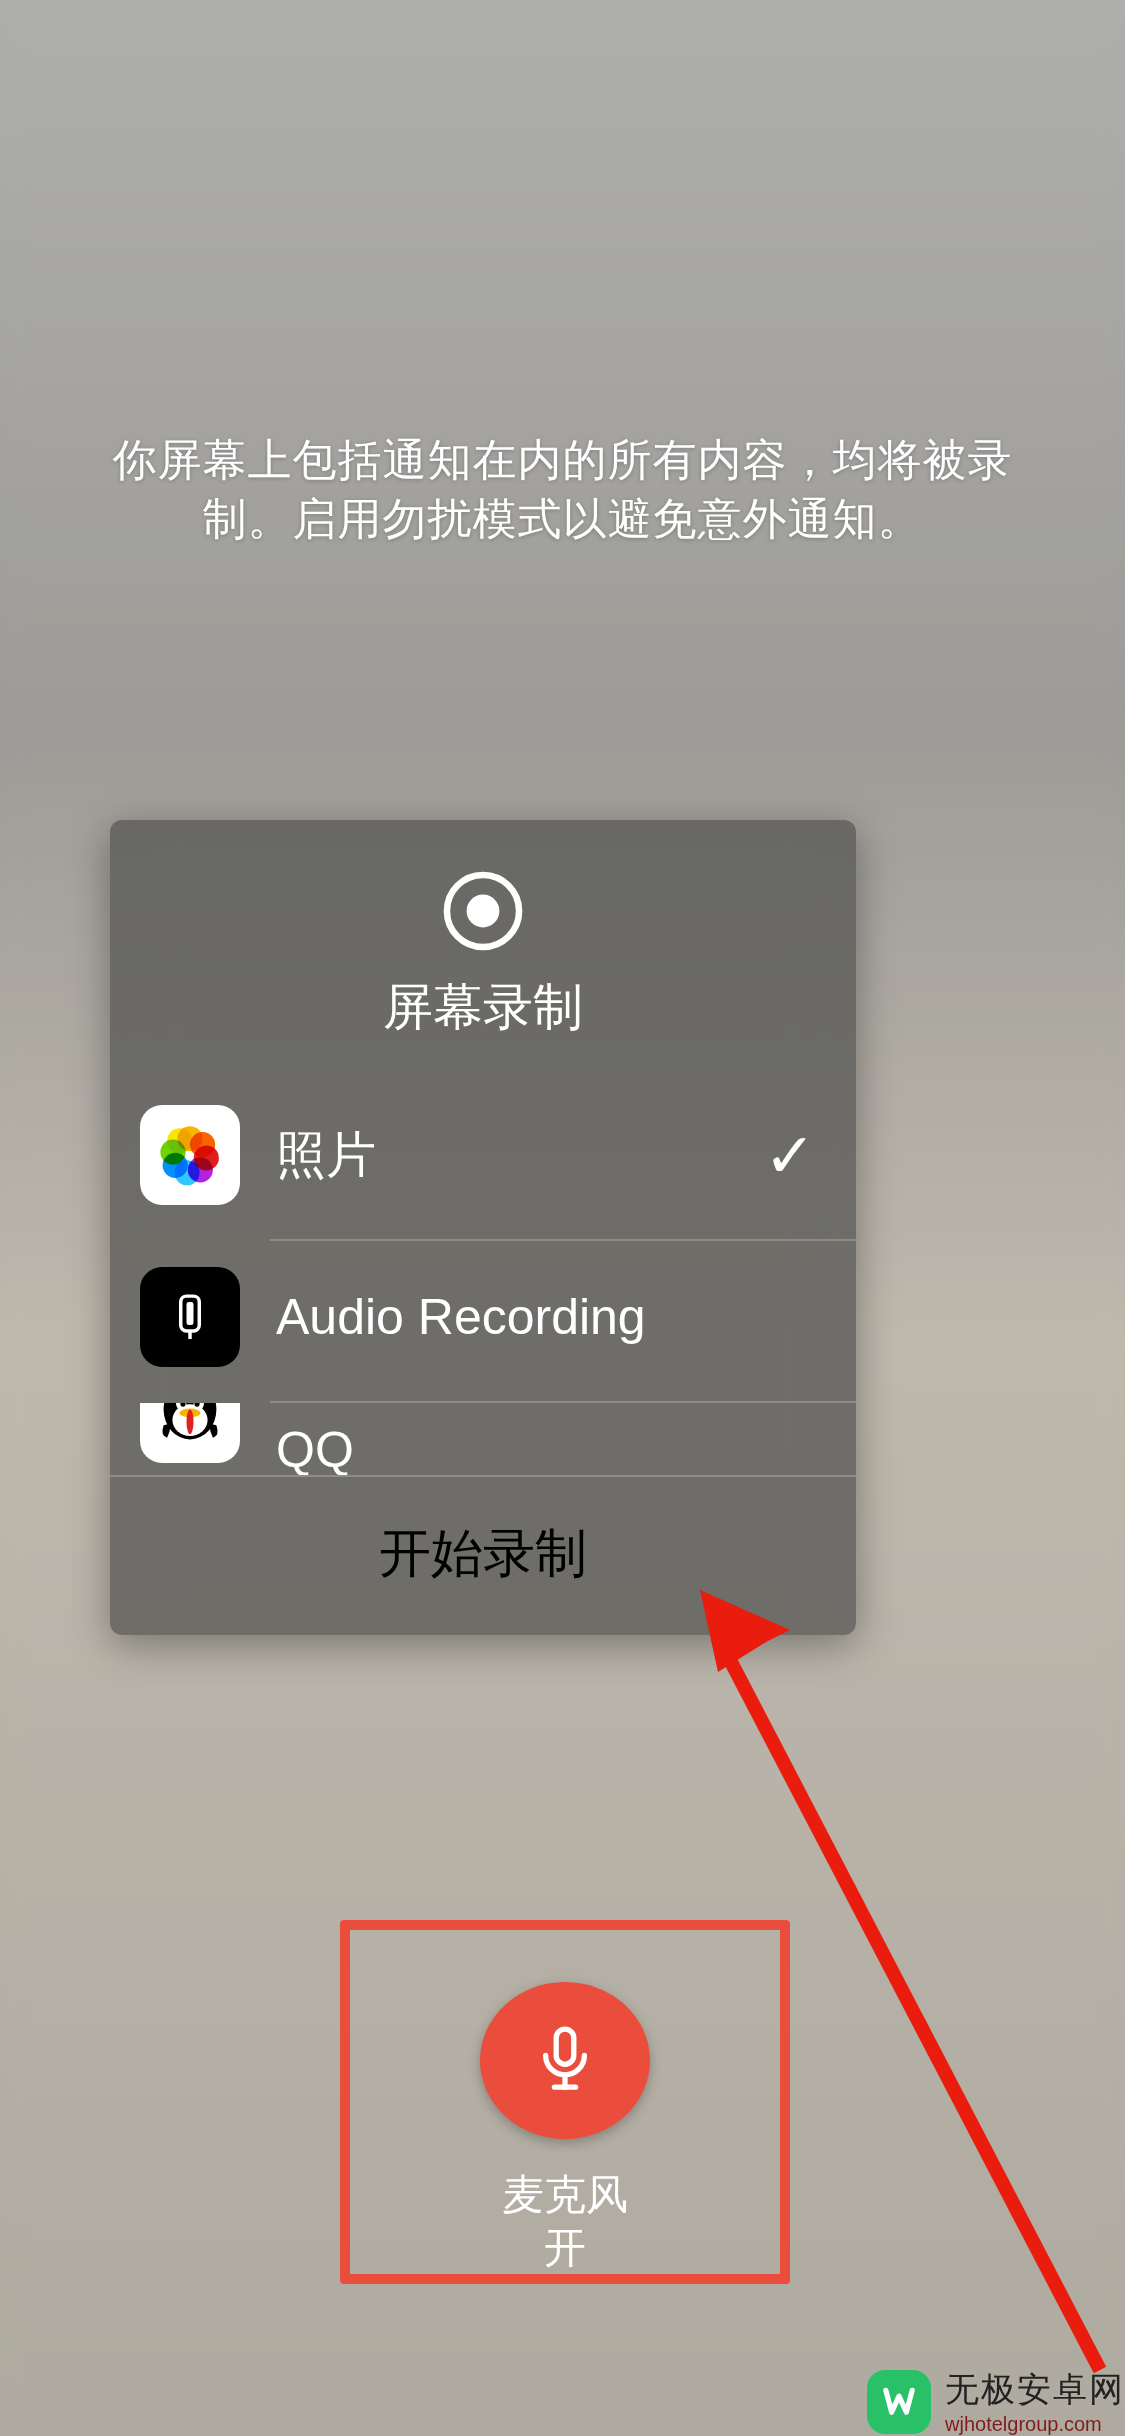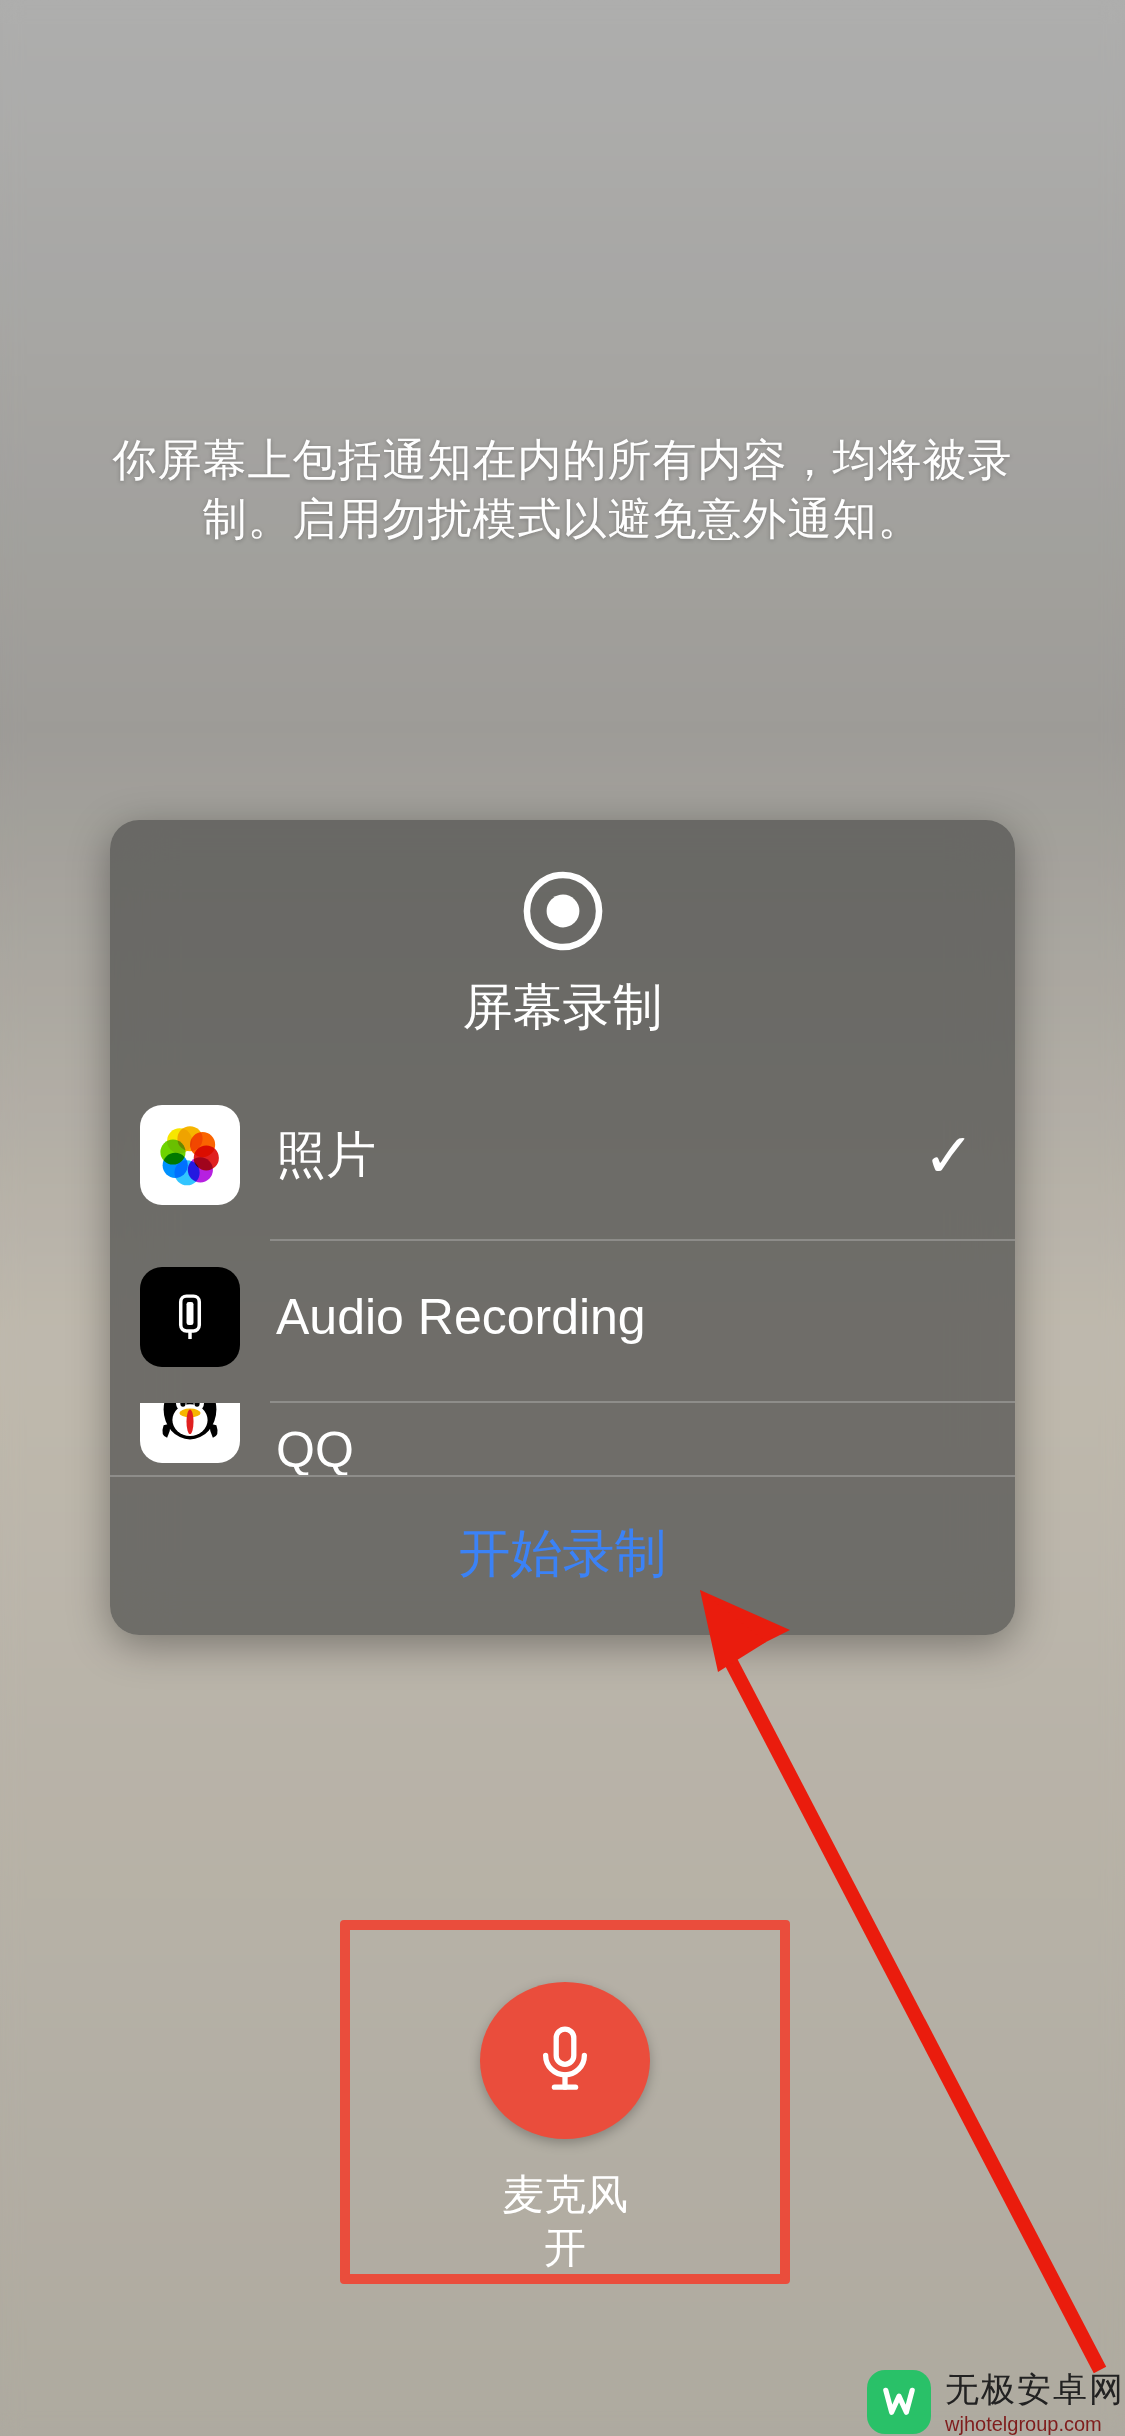--- a/index.html
+++ b/index.html
@@ -21,22 +21,22 @@
     line-height: 1.35;
     text-align: center;
     letter-spacing: 1px;
     font-weight: 400;
     text-shadow: 0 1px 4px rgba(0,0,0,0.25);
   }
   .panel {
     position: absolute;
     top: 820px;
     left: 110px;
-    width: 905px;
-    border-radius: 29px;
+    width: 746px;
+    border-radius: 12px;
     background: rgba(88,88,86,0.78);
     backdrop-filter: blur(30px);
     box-shadow: 0 10px 40px rgba(0,0,0,0.35);
     overflow: hidden;
   }
   .panel-header {
     display:flex; flex-direction:column; align-items:center;
     padding: 50px 0 38px 0;
   }
   .rec-icon { width: 82px; height: 82px; margin-bottom: 22px; }
@@ -54,21 +54,21 @@
   .photos-icon { background:#fff; }
   .audio-icon { background:#000; }
   .qq-icon { background:#fff; }
   .row3 { height:72px; overflow:hidden; }
   .row3 .label { padding-top:18px; align-self:flex-start; }
   .row3 .app-icon { margin-top: -44px; }
   .start-btn {
     border-top: 2px solid rgba(255,255,255,0.22);
     text-align:center;
     padding: 42px 0 46px 0;
-    color:#3b82f6; font-size:52px; font-weight:400;
+    color:#000000; font-size:52px; font-weight:400;
   }
   .mic-wrap {
     position:absolute;
     top: 1920px;
     left: 340px;
     width: 450px;
     height: 364px;
     border: 10px solid #ea4d3c;
     border-radius: 4px;
     display:flex; flex-direction:column; align-items:center;

